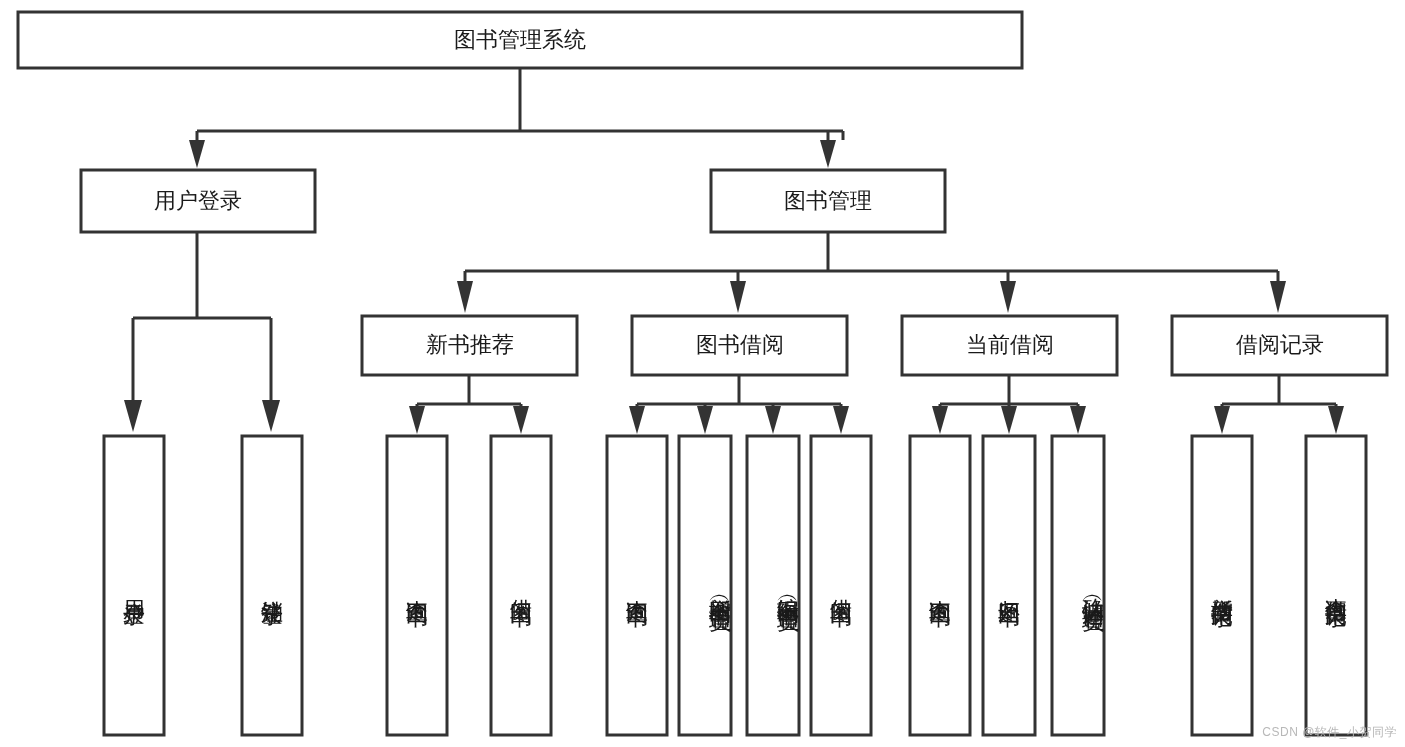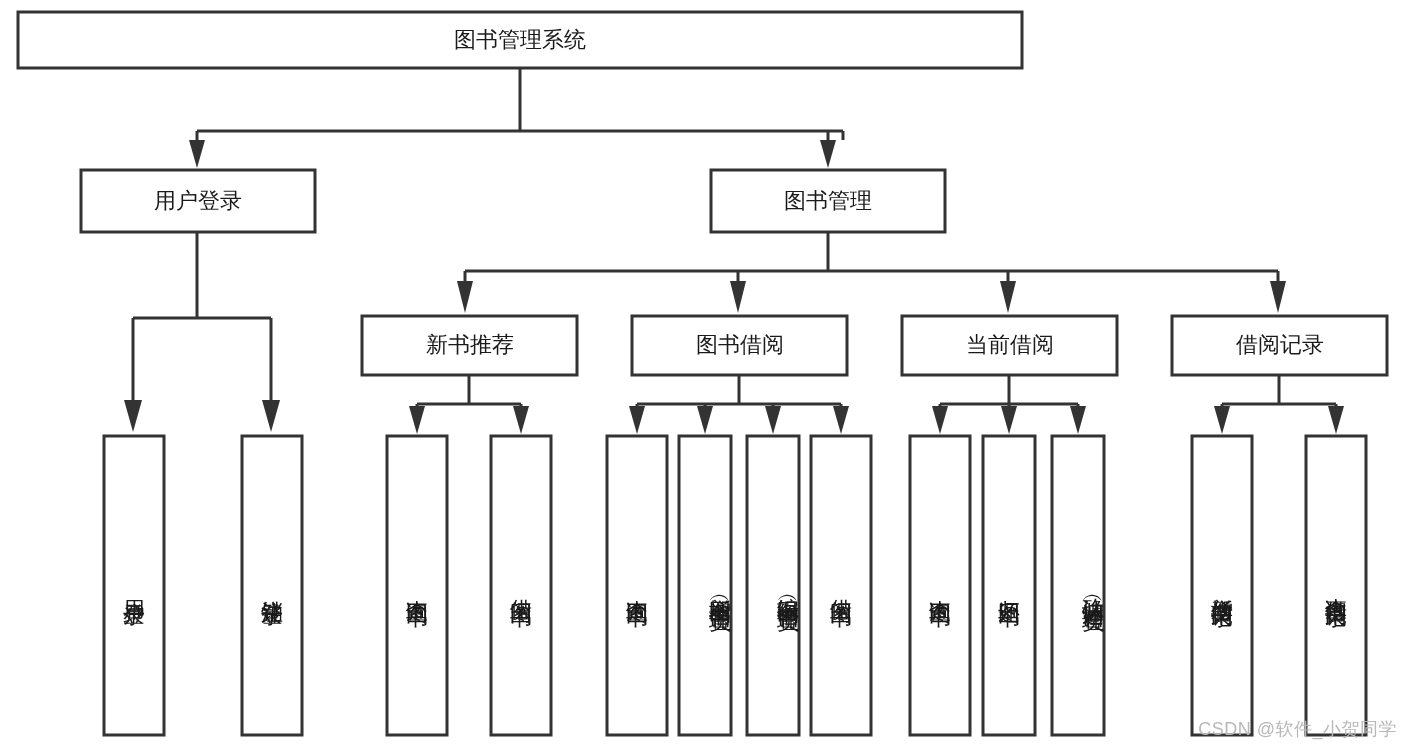--- a/index.html
+++ b/index.html
@@ -63,21 +63,21 @@
     pointer-events: none;
   }
   .vlabel.centered {
     align-items: center;
   }
   .watermark {
     position: absolute;
     right: 8px;
     bottom: 6px;
     font-family: "Liberation Sans", "DejaVu Sans", sans-serif;
-    font-size: 18px;
+    font-size: 12px;
     color: #b8b8b8;
     white-space: nowrap;
     letter-spacing: 0.5px;
   }
 </style>
 </head>
 <body>
 
 <div id="diagram-root">
 

